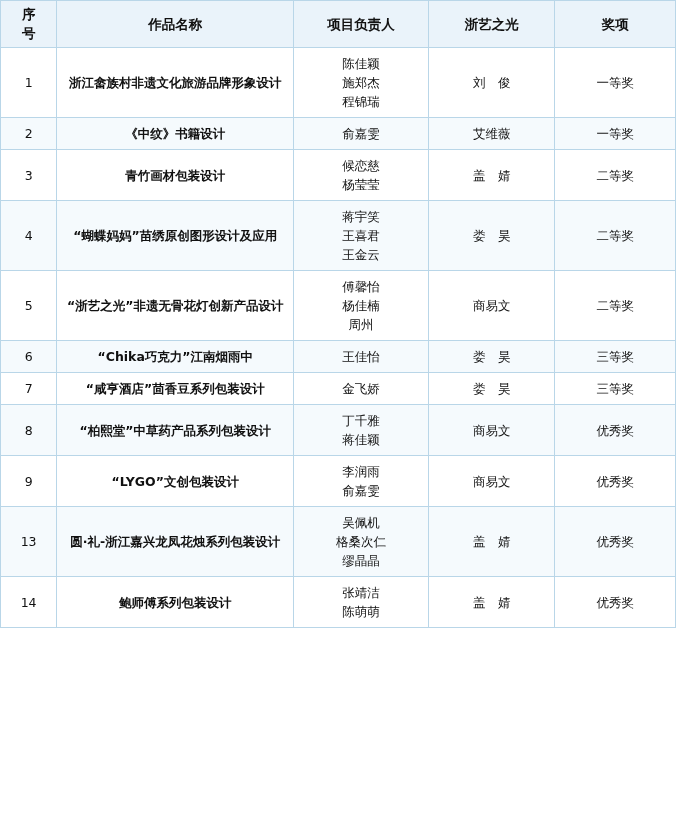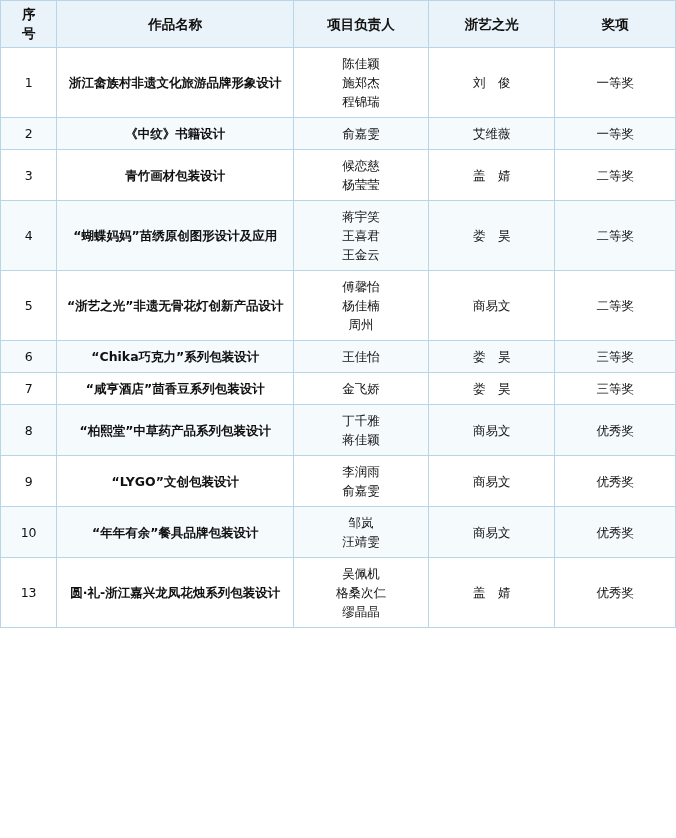--- a/index.html
+++ b/index.html
@@ -123,21 +123,21 @@
         <td class="cell-lines">
           <span>傅馨怡</span>
           <span>杨佳楠</span>
           <span>周州</span>
         </td>
         <td>商易文</td>
         <td>二等奖</td>
       </tr>
       <tr>
         <td>6</td>
-        <td class="work-title">“Chika巧克力”系列包装设计</td>
+        <td class="work-title">“Chika巧克力”江南烟雨中</td>
         <td class="cell-lines">
           <span>王佳怡</span>
         </td>
         <td>娄　昊</td>
         <td>三等奖</td>
       </tr>
       <tr>
         <td>7</td>
         <td class="work-title">“咸亨酒店”茴香豆系列包装设计</td>
         <td class="cell-lines">
@@ -160,34 +160,34 @@
         <td>9</td>
         <td class="work-title">“LYGO”文创包装设计</td>
         <td class="cell-lines">
           <span>李润雨</span>
           <span>俞嘉雯</span>
         </td>
         <td>商易文</td>
         <td>优秀奖</td>
       </tr>
       <tr>
-        <td>10</td>
-        <td class="work-title">“年年有余”餐具品牌包装设计</td>
-        <td class="cell-lines">
-          <span>邹岚</span>
-          <span>汪靖雯</span>
-        </td>
-        <td>商易文</td>
-        <td>优秀奖</td>
-      </tr>
-      <tr>
         <td>13</td>
         <td class="work-title">圆·礼-浙江嘉兴龙凤花烛系列包装设计</td>
         <td class="cell-lines">
           <span>吴佩机</span>
           <span>格桑次仁</span>
           <span>缪晶晶</span>
         </td>
         <td>盖　婧</td>
         <td>优秀奖</td>
       </tr>
+      <tr>
+        <td>14</td>
+        <td class="work-title">鲍师傅系列包装设计</td>
+        <td class="cell-lines">
+          <span>张靖洁</span>
+          <span>陈萌萌</span>
+        </td>
+        <td>盖　婧</td>
+        <td>优秀奖</td>
+      </tr>
     </tbody>
 </table>
 
 </body></html>

